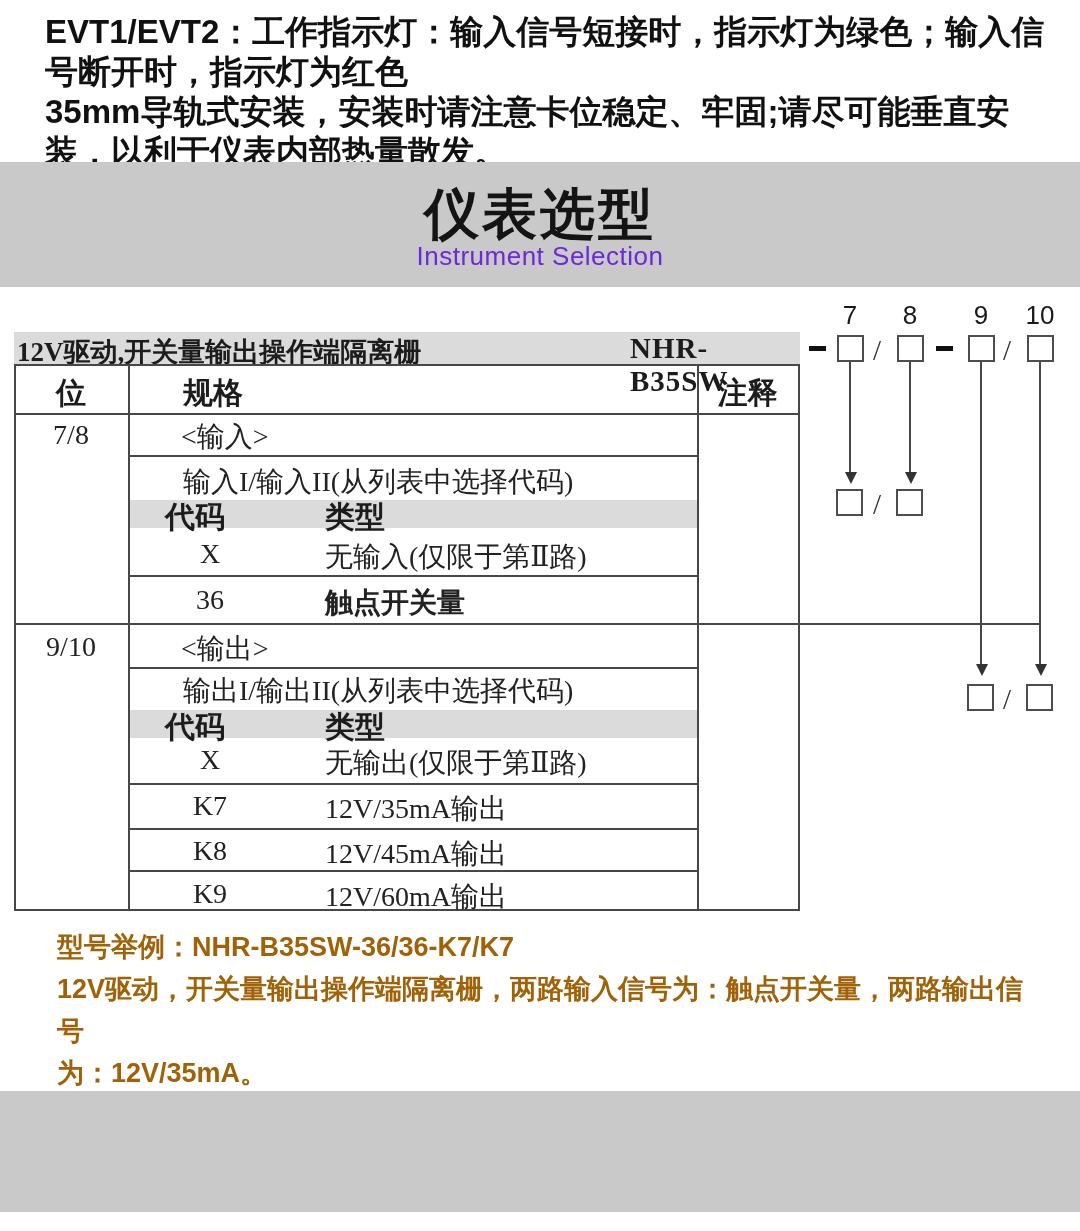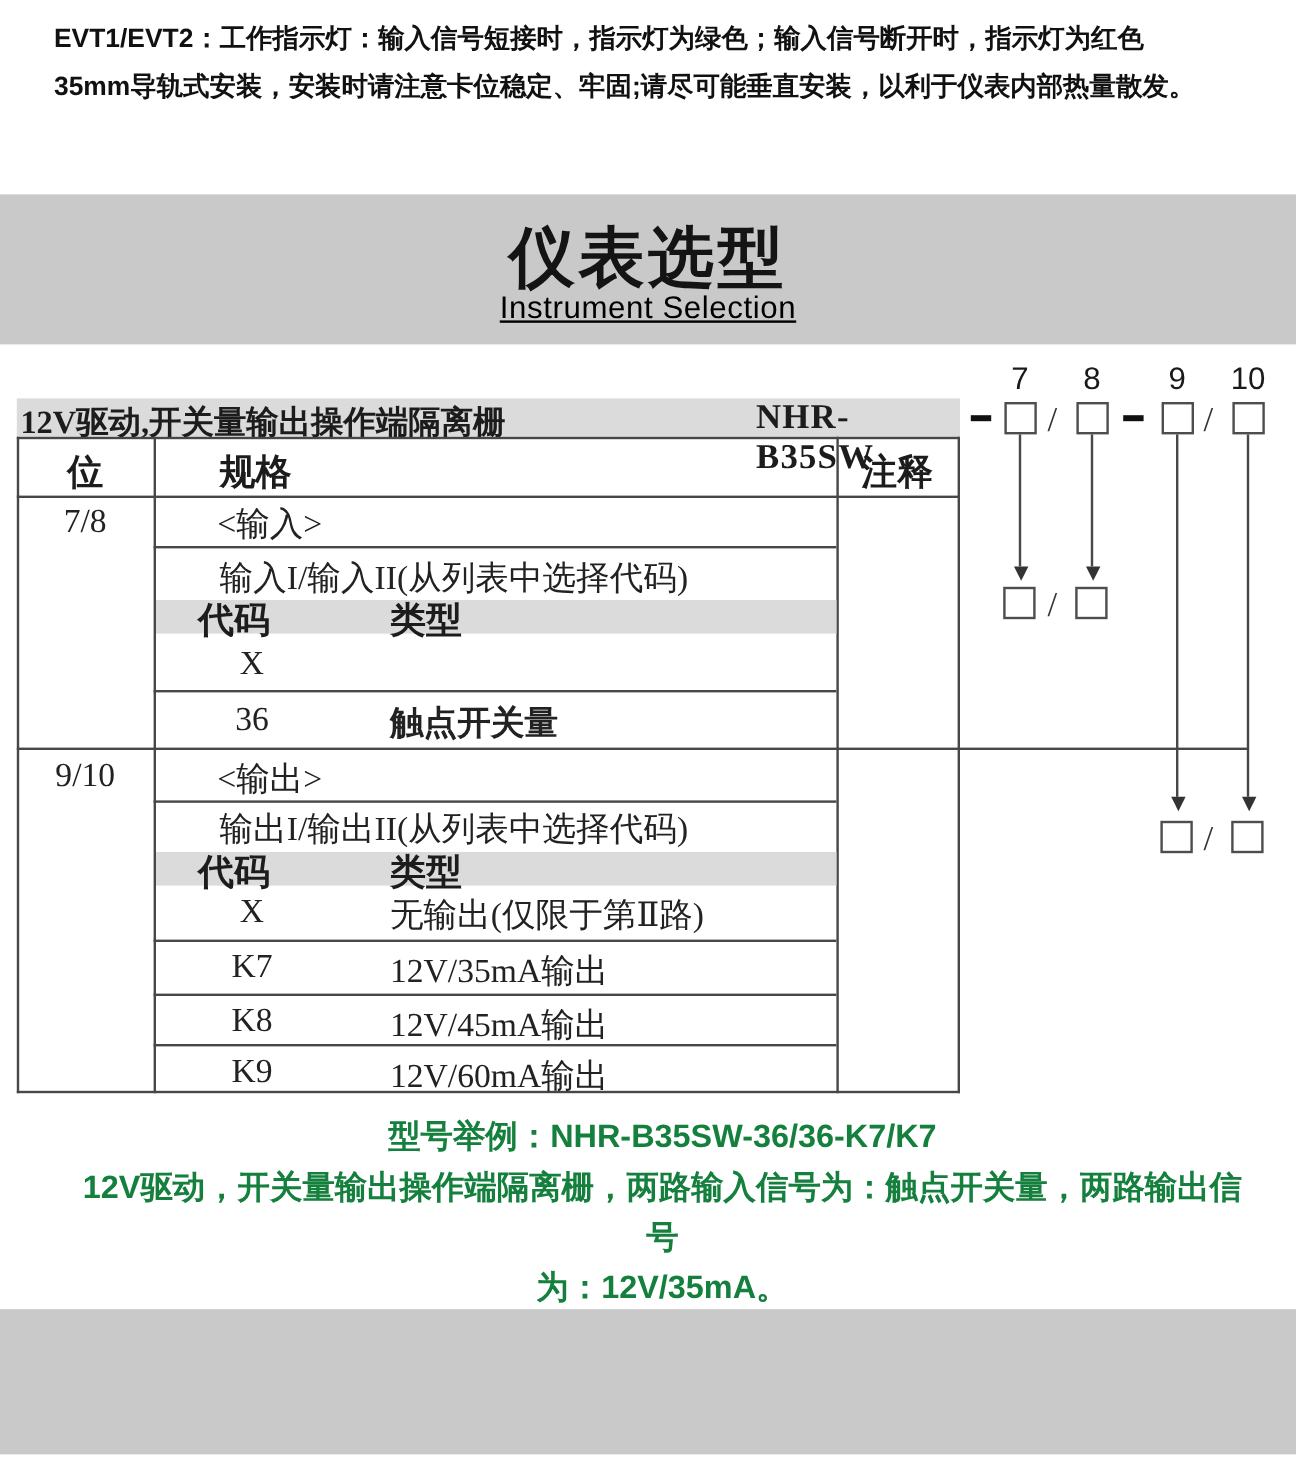--- a/index.html
+++ b/index.html
@@ -3,45 +3,45 @@
 <meta charset="utf-8">
 <style>
   html,body{margin:0;padding:0;background:#ffffff;}
   #canvas{
     position:relative;width:1080px;height:1231px;background:#ffffff;
     font-family:"Liberation Sans","DejaVu Sans",sans-serif;color:#1a1a1a;
     overflow:hidden;
   }
   .abs{position:absolute;}
   
-  .intro{left:45px;top:12px;width:1010px;font-size:22px;line-height:40px;font-weight:600;color:#111;}
+  .intro{left:45px;top:12px;width:1010px;font-size:33px;line-height:40px;font-weight:600;color:#111;}
   
   .banner{left:0;width:1080px;background:#c9c9c9;text-align:center;}
   .banner .cn{font-size:55px;font-weight:600;letter-spacing:3px;color:#141414;line-height:1.1;}
-  .banner .en{font-size:26px;font-weight:400;color:#000000;margin-top:-4px;letter-spacing:0.5px;text-decoration:underline;}
+  .banner .en{font-size:26px;font-weight:400;color:#6d28d9;margin-top:-4px;letter-spacing:0.5px;}
   
   .serif{font-family:"Liberation Serif","DejaVu Serif",serif;}
   .tband{background:#dbdbdc;}
   .ttl{font-size:27px;font-weight:700;color:#1c1c1c;}
   .model{font-size:29px;font-weight:700;color:#1c1c1c;letter-spacing:1px;}
   .th{font-size:30px;font-weight:700;color:#1c1c1c;}
   .td{font-size:28px;font-weight:400;color:#222;}
   .ctr{text-align:center;}
   
   .hline{height:2px;background:#474747;}
   .vline{width:2px;background:#474747;}
   
   .digit{font-size:26px;font-weight:500;color:#1a1a1a;text-align:center;width:40px;margin-left:-20px;}
   .dbox{width:27px;height:27px;border:2px solid #4d4d4d;background:#fff;box-sizing:border-box;}
   .dash{width:17px;height:5px;background:#111;}
   .slash{font-size:29px;color:#333;font-weight:400;}
   .dline{width:2px;background:#474747;}
   .ahead{width:0;height:0;border-left:6px solid transparent;border-right:6px solid transparent;border-top:12px solid #333;margin-left:-5px;}
   
-  .example{left:57px;width:990px;font-size:27px;line-height:42px;font-weight:600;color:#15803d;text-align:center;}
+  .example{left:57px;width:990px;font-size:27px;line-height:42px;font-weight:600;color:#a16207;}
 </style>
 </head>
 <body>
 
 <div id="canvas">
 
   <div class="abs intro">
     <div>EVT1/EVT2：工作指示灯：输入信号短接时，指示灯为绿色；输入信号断开时，指示灯为红色</div>
     <div>35mm导轨式安装，安装时请注意卡位稳定、牢固;请尽可能垂直安装，以利于仪表内部热量散发。</div>
   </div>
@@ -76,20 +76,21 @@
   <div class="abs serif th ctr" style="left:14px;top:373px;width:114px;">位</div>
   <div class="abs serif th" style="left:183px;top:373px;">规格</div>
   <div class="abs serif th ctr" style="left:697px;top:373px;width:101px;">注释</div>
 
   <div class="abs serif td ctr" style="left:14px;top:419px;width:114px;">7/8</div>
   <div class="abs serif td" style="left:181px;top:418px;">&lt;输入&gt;</div>
   <div class="abs serif td" style="left:183px;top:463px;">输入I/输入II(从列表中选择代码)</div>
   <div class="abs serif th" style="left:165px;top:497px;">代码</div>
   <div class="abs serif th" style="left:325px;top:497px;">类型</div>
   <div class="abs serif td ctr" style="left:160px;top:538px;width:100px;">X</div>
+  <div class="abs serif td" style="left:325px;top:538px;">无输入(仅限于第Ⅱ路)</div>
   <div class="abs serif td ctr" style="left:160px;top:584px;width:100px;">36</div>
   <div class="abs serif td" style="left:325px;top:584px;font-weight:bold;">触点开关量</div>
 
   <div class="abs serif td ctr" style="left:14px;top:631px;width:114px;">9/10</div>
   <div class="abs serif td" style="left:181px;top:630px;">&lt;输出&gt;</div>
   <div class="abs serif td" style="left:183px;top:672px;">输出I/输出II(从列表中选择代码)</div>
   <div class="abs serif th" style="left:165px;top:707px;">代码</div>
   <div class="abs serif th" style="left:325px;top:707px;">类型</div>
   <div class="abs serif td ctr" style="left:160px;top:744px;width:100px;">X</div>
   <div class="abs serif td" style="left:325px;top:744px;">无输出(仅限于第Ⅱ路)</div>

